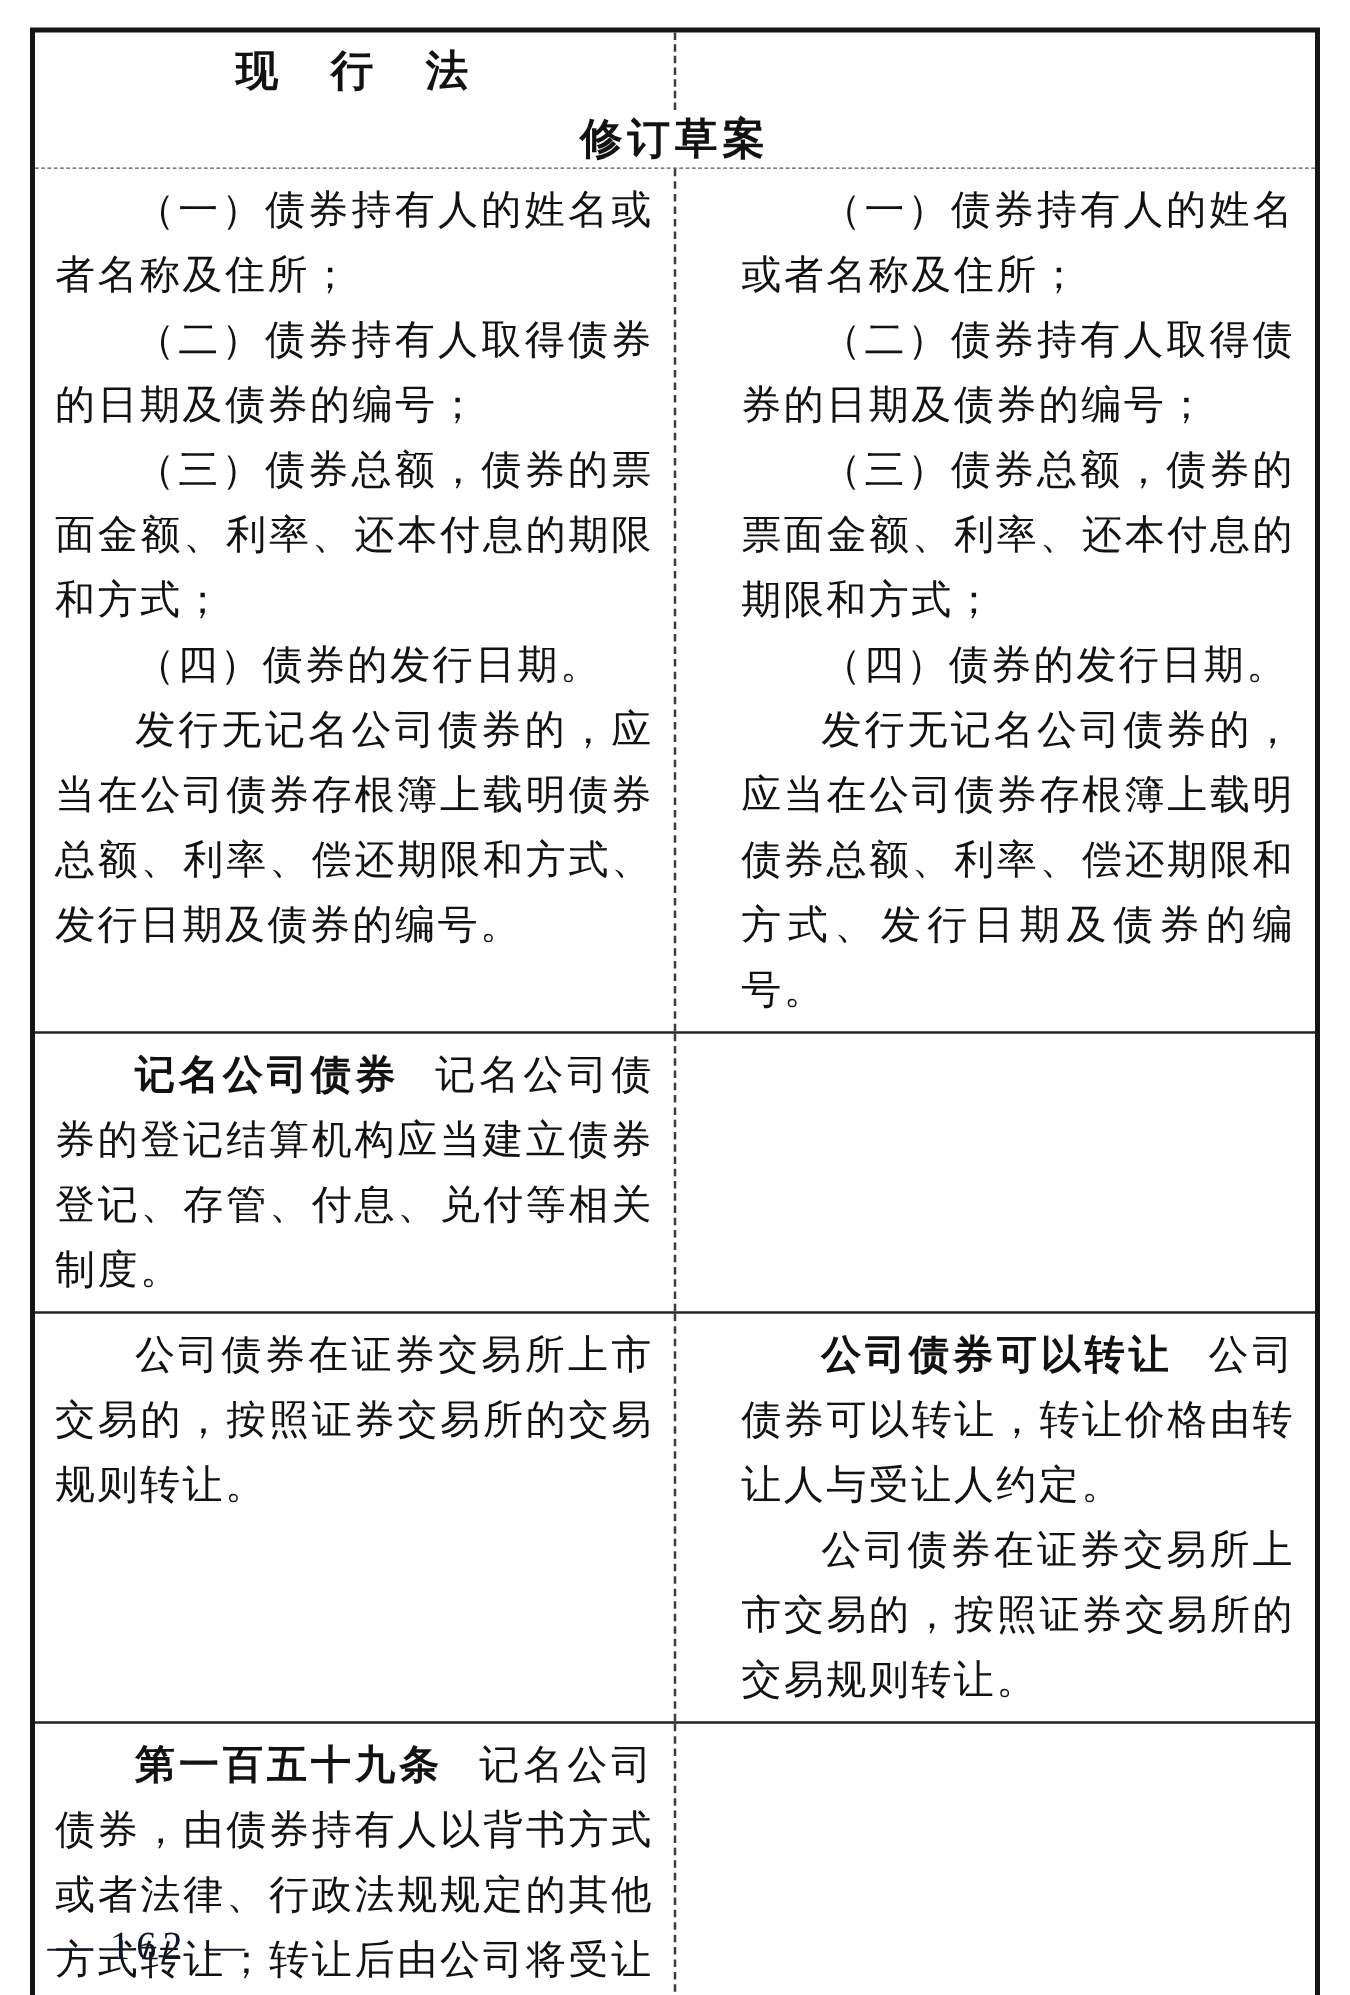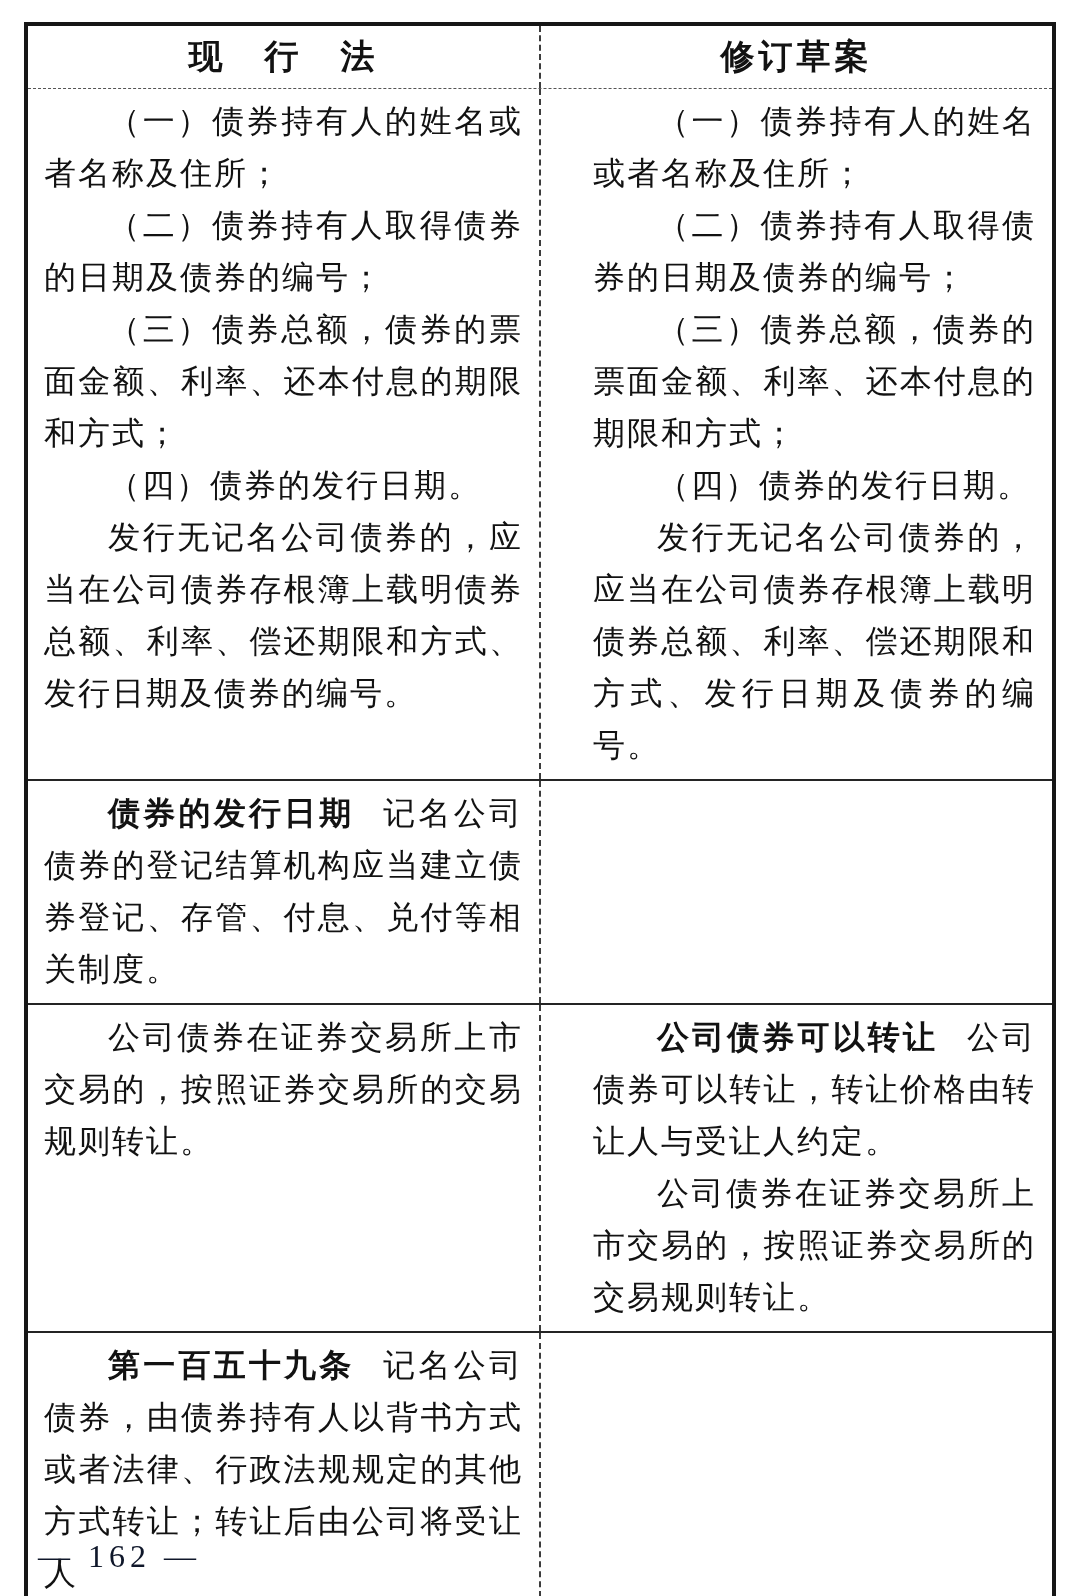--- a/index.html
+++ b/index.html
@@ -10,21 +10,21 @@
     color:#121212;
     font-family:"Liberation Serif","DejaVu Serif",serif;
     overflow:hidden;
   }
   .compare-table{
     position:absolute;left:24px;top:22px;width:1032px;
     box-sizing:border-box;
     border:4px solid #161616;
     background:#ffffff;
   }
-  .thead{display:flex;border-bottom:1px dashed #555;}
+  .thead{display:flex;border-bottom:1px dashed #555;flex-direction:column;}
   .th{
     box-sizing:border-box;height:62px;
     display:flex;align-items:center;justify-content:center;
     font-family:"Liberation Sans","DejaVu Sans",sans-serif;
     font-weight:bold;font-size:34px;letter-spacing:4px;
   }
   .th.left{width:513px;border-right:2px dashed #3c3c3c;}
   .th.right{flex:1;}
   .tr{display:flex;gap:36px;}
   .tr + .tr{border-top:2px solid #242424;}
@@ -73,21 +73,21 @@
           <div class="td right">
             <p>（一）债券持有人的姓名或者名称及住所；</p>
             <p>（二）债券持有人取得债券的日期及债券的编号；</p>
             <p>（三）债券总额，债券的票面金额、利率、还本付息的期限和方式；</p>
             <p>（四）债券的发行日期。</p>
             <p>发行无记名公司债券的，应当在公司债券存根簿上载明债券总额、利率、偿还期限和方式、发行日期及债券的编号。</p>
           </div>
         </div>
         <div class="tr">
           <div class="td left">
-            <p><b class="lead">债券的发行日期</b>记名公司债券的登记结算机构应当建立债券登记、存管、付息、兑付等相关制度。</p>
+            <p><b class="lead">记名公司债券</b>记名公司债券的登记结算机构应当建立债券登记、存管、付息、兑付等相关制度。</p>
           </div>
         </div>
         <div class="tr">
           <div class="td left">
             <p>公司债券在证券交易所上市交易的，按照证券交易所的交易规则转让。</p>
           </div>
           <div class="td right">
             <p><b class="lead">公司债券可以转让</b>公司债券可以转让，转让价格由转让人与受让人约定。</p>
             <p>公司债券在证券交易所上市交易的，按照证券交易所的交易规则转让。</p>
           </div>

